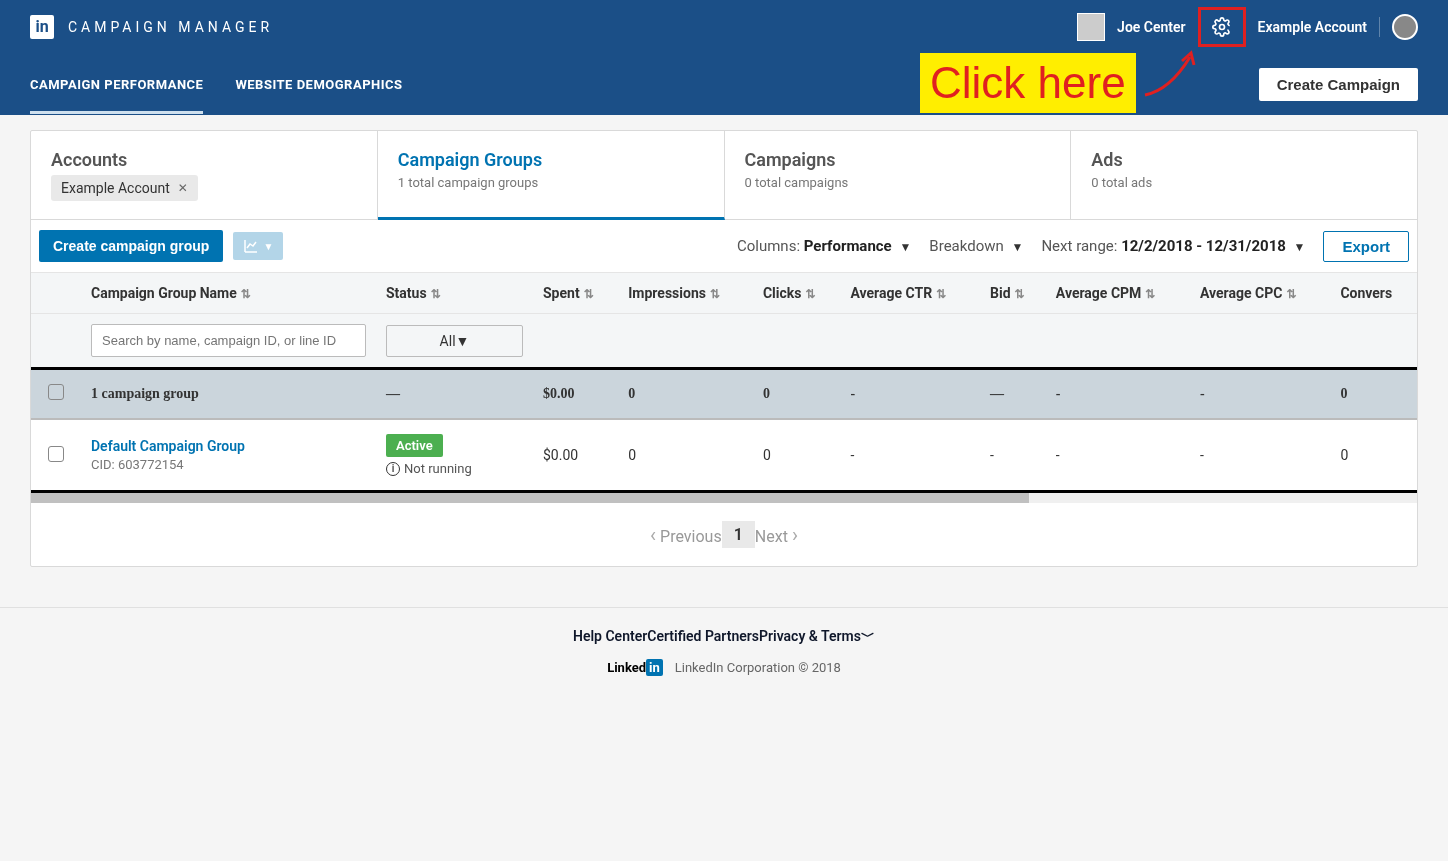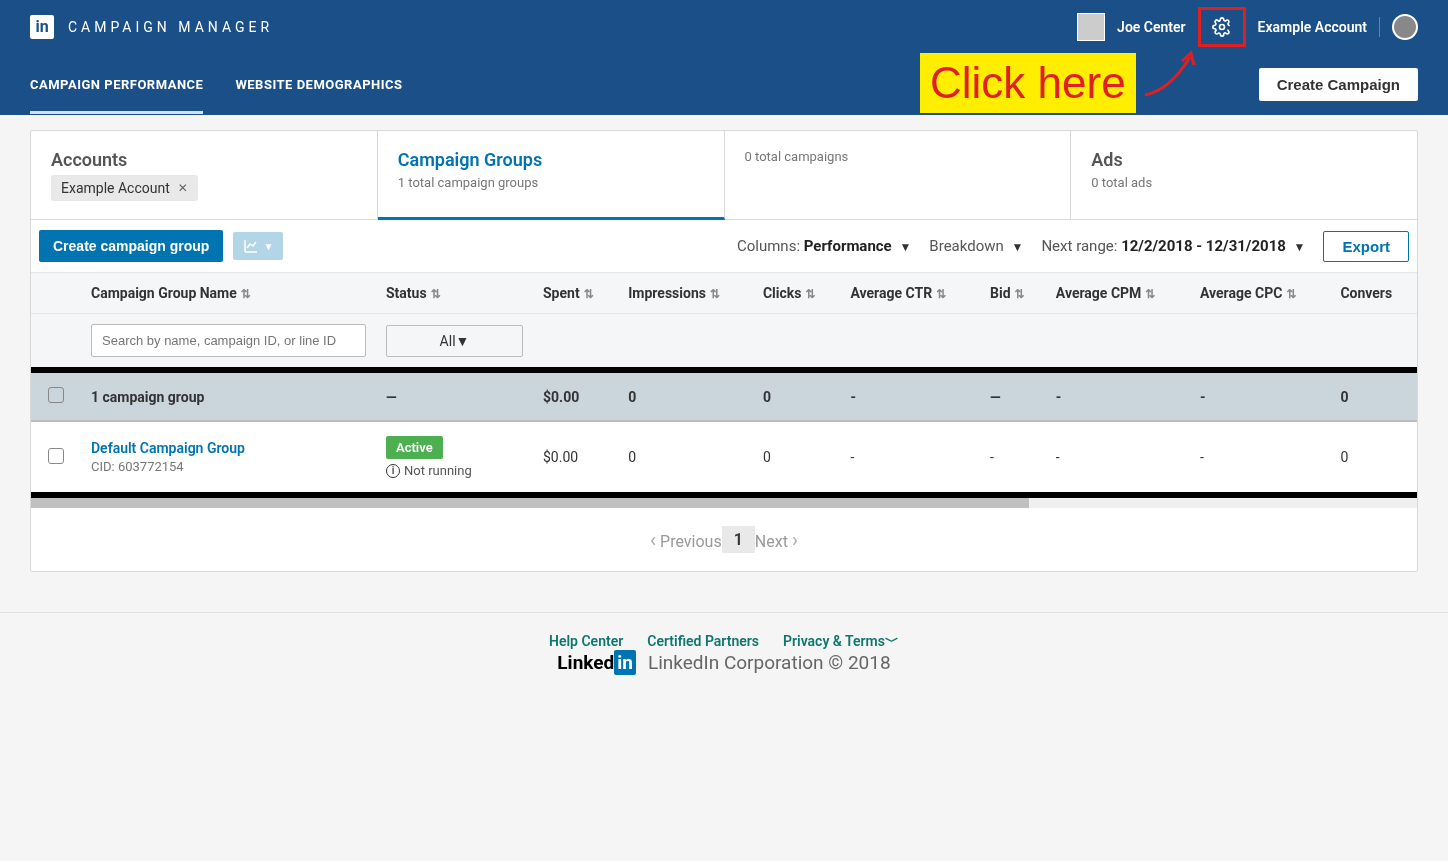--- a/index.html
+++ b/index.html
@@ -36,39 +36,39 @@
 .btn-icon { background: #b3d5e8; padding: 6px 10px; border-radius: 2px; display:flex; align-items:center; gap:4px;}
 .toolbar-right { margin-left: auto; display: flex; align-items: center; gap: 18px; font-size: 15px; }
 .label-txt { color: #555; }
 .bold-txt { font-weight: 700; color: #222; }
 .caret-down { display: inline-block; margin-left: 4px; font-size:12px;}
 .btn-outline { border: 1px solid #0073b1; color: #0073b1; background: #fff; padding: 6px 18px; font-weight: 600; border-radius: 2px; font-size:15px;}
 .table-wrap { overflow-x: hidden; position:relative;}
 table { width: 100%; border-collapse: collapse; font-size: 14px; }
 th { text-align: left; padding: 12px 10px; background: #f4f6f7; font-weight: 700; color: #333; border-top: 1px solid #e5e5e5; border-bottom: 1px solid #e5e5e5; white-space: nowrap; }
 th .sort { color: #888; margin-left:4px; font-size:12px;}
-td { padding: 14px 10px; border-bottom: 6px solid #000000; vertical-align: middle; }
+td { padding: 14px 10px; border-bottom: 3px solid #000000; vertical-align: middle; }
 .filter-row td { background: #f4f6f7; padding:10px;}
 .search-input { width: 275px; padding: 8px 10px; border: 1px solid #bbb; border-radius: 2px; font-size: 13px; }
 .select-box { width: 137px; padding: 7px 10px; border: 1px solid #bbb; border-radius: 2px; font-size: 14px; display:flex; justify-content:center; align-items:center;}
-.summary-row td { background: #cbd5dc; font-weight: 700; color: #333; border-top:2px solid #bbb; border-bottom:2px solid #bbb;}
+.summary-row td { background: #cbd5dc; font-weight: 700; color: #333; border-top:2px solid #bbb; border-bottom:2px solid #bbb;font-family:Liberation Serif, serif;}
 .checkbox { width: 16px; height: 16px; border: 1.5px solid #888; border-radius: 3px; display: inline-block; }
 .link { color: #0073b1; font-weight: 600; }
 .cid { color: #777; font-size: 13px; margin-top: 3px; }
 .badge { background: #4caf50; color: #fff; padding: 4px 10px; border-radius: 2px; font-weight: 600; font-size: 13px; display: inline-block; }
 .not-running { color: #555; font-size: 13px; margin-top: 4px; display: flex; align-items: center; gap: 4px; }
 .info-circle { width: 14px; height: 14px; border: 1.5px solid #333; border-radius: 50%; display: inline-flex; align-items: center; justify-content: center; font-size: 10px; font-weight:700;}
 .scroll-track { height: 10px; background: #f0f0f0; position:relative;}
 .scroll-thumb { height: 10px; background: #c0c0c0; width: 72%; }
 .pagination { display: flex; justify-content: center; align-items: center; padding: 18px 0; font-size: 16px; color: #999; text-align: right; }
 .page-num { background: #e9e9e9; padding: 4px 12px; color: #333; font-weight:600;}
 .chev { font-size: 20px; color:#aaa;}
 .footer { border-top: 1px solid #e0e0e0; padding: 20px 0; text-align: center; margin-top: 25px; }
-.footer-links { display: flex; justify-content: center; gap: 24px; font-size: 14px; font-weight: 600; color: #0f766e; }
-.footer-brand { font-size: 19px; color: #666; display:flex; justify-content:center; align-items:flex-start; gap:12px;}
+.footer-links { display: flex; justify-content: center; font-size: 14px; font-weight: 600; color: #0f172a; margin-bottom: 14px; }
+.footer-brand { font-size: 13px; color: #666; display:flex; justify-content:center; align-items:flex-start; gap:12px;}
 .li-logo { font-weight: 700; color: #000; }
 .li-logo span { background: #0073b1; color: #fff; padding: 1px 3px; border-radius: 2px; }
 .col-check{width:50px; text-align:center;}
 .col-name{width:290px;}
 .col-status{width:150px;}
 .dash{color:#333; font-weight:700;}
 </style>
 </head>
 <body>
 
@@ -110,20 +110,21 @@
         <div class="chip">
           <span>Example Account</span>
           <span class="chip-x">✕</span>
         </div>
       </div>
       <div class="tab active">
         <div class="tab-title">Campaign Groups</div>
         <div class="tab-sub">1 total campaign groups</div>
       </div>
       <div class="tab">
+        <div class="tab-title">Campaigns</div>
         <div class="tab-sub">0 total campaigns</div>
       </div>
       <div class="tab">
         <div class="tab-title">Ads</div>
         <div class="tab-sub">0 total ads</div>
       </div>
     </div>
 
     <div class="toolbar">
       <button class="btn-primary">Create campaign group</button>

